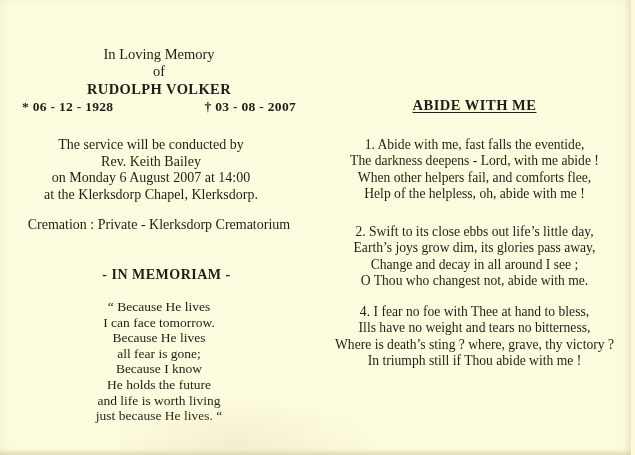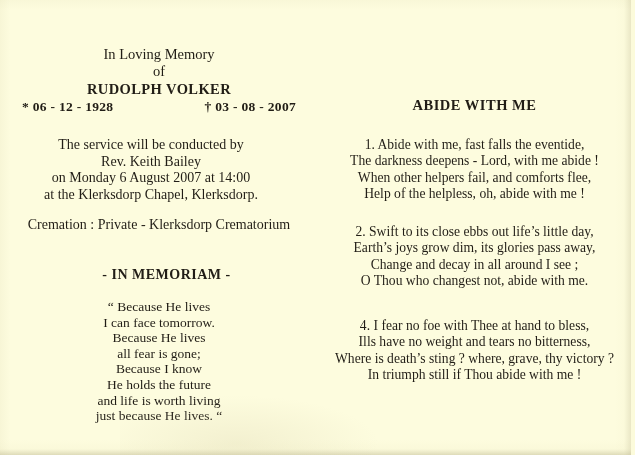--- a/index.html
+++ b/index.html
@@ -100,27 +100,28 @@
     font-size: 13.5px;
     line-height: 15.6px;
   }
 
   
   .hymn-title {
     left: 0; right: 0; top: 97px;
     font-size: 14.5px;
     font-weight: bold;
     letter-spacing: 0.5px;
+    text-decoration: underline;
     text-underline-offset: 2px;
     text-align: center;
   }
   .verse { left: 0; right: 0; font-size: 13.6px; line-height: 16.3px; }
   .verse-1 { top: 137px; }
   .verse-2 { top: 224px; }
-  .verse-3 { top: 318px; }
+  .verse-3 { top: 304px; }
 
   .ln { display: block; white-space: pre; }
 </style>
 </head>
 <body>
 
 <div class="card">
   <div class="columns">
 
     <div class="col-left">

